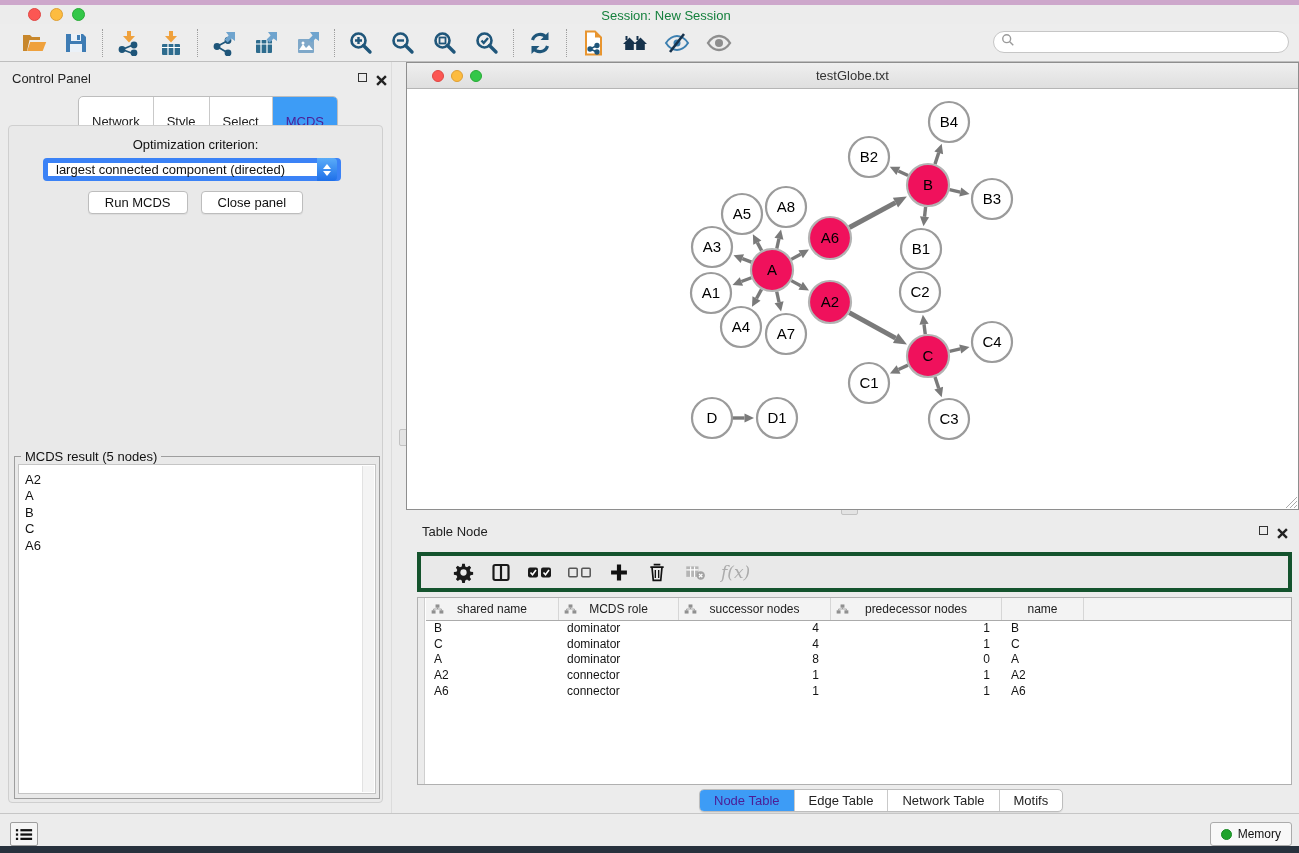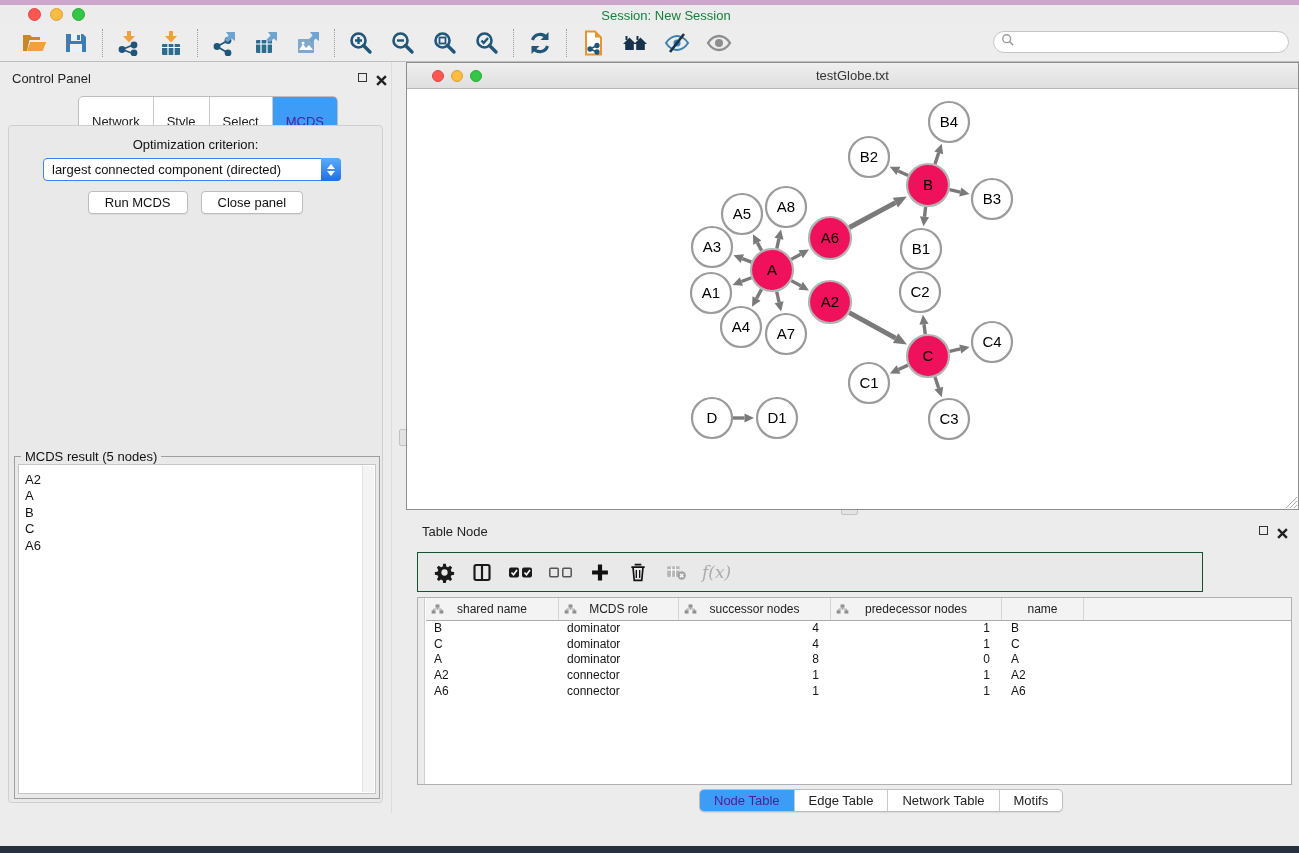--- a/index.html
+++ b/index.html
@@ -31,21 +31,21 @@
   .cp-title { position:absolute; left:12px; top:71px; font-size:13px; color:#222; }
   .panel-float { position:absolute; width:9px; height:9px; border:1.5px solid #333; background:transparent; }
   .panel-close { position:absolute; width:11px; height:11px; }
   .cp-tabs { position:absolute; left:78px; top:96px; }
   .segctl { display:inline-flex; border:1px solid #BDBDBD; border-radius:5px; background:#fff; overflow:hidden; box-shadow:0 1px 1px rgba(0,0,0,.08); }
   .seg { padding:17px 13px; font-size:13px; color:#222; border-left:1px solid #C9C9C9; cursor:default; white-space:nowrap; }
   .seg:first-child { border-left:none; }
   .seg.active { background:#3D9CF6; color:#4c1d95; }
   .cp-body { position:absolute; left:8px; top:125px; width:375px; height:678px; background:#E9E9E9; border:1px solid #CFCFCF; border-radius:4px; }
   .opt-label { position:absolute; left:0; right:0; top:11px; text-align:center; font-size:13px; color:#111; }
-  .dropdown { position:absolute; left:34px; top:32px; width:298px; height:23px; background:#fff; border:1px solid #3b82f6; border-radius:4px; display:flex; align-items:center; }
+  .dropdown { position:absolute; left:34px; top:32px; width:298px; height:23px; background:#fff; border:5px solid #3b82f6; border-radius:4px; display:flex; align-items:center; }
   .dropdown .dd-text { flex:1; font-size:13px; color:#111; padding-left:8px; white-space:nowrap; overflow:hidden; }
   .dd-stepper { width:20px; height:23px; margin:-1px -1px -1px 0; border-radius:0 4px 4px 0; background:linear-gradient(#5AACF8,#1E6FE9); display:flex; flex-direction:column; align-items:center; justify-content:center; gap:2px; }
   .dd-up { width:0; height:0; border-left:4px solid transparent; border-right:4px solid transparent; border-bottom:5px solid #fff; }
   .dd-down { width:0; height:0; border-left:4px solid transparent; border-right:4px solid transparent; border-top:5px solid #fff; }
   .cp-buttons { position:absolute; left:0; right:0; top:65px; display:flex; justify-content:center; gap:13px; }
   .btn { height:23px; padding:0 16px; background:#fff; border:1px solid #BDBDBD; border-radius:4px; font-size:13px; color:#111; display:flex; align-items:center; box-shadow:0 1px 1px rgba(0,0,0,.06); }
   .groupbox { position:absolute; left:5px; top:330px; width:366px; height:343px; border:1px solid #9E9E9E; }
   .groupbox-label { position:absolute; top:-8px; left:6px; background:#E9E9E9; padding:0 4px; font-size:13px; color:#111; }
   .result-list { position:absolute; left:3px; right:3px; top:7px; bottom:4px; background:#fff; border:1px solid #C5C5C5; }
   .result-scroll { position:absolute; top:1px; bottom:1px; right:1px; width:12px; background:#F4F4F4; border-left:1px solid #E2E2E2; }
@@ -60,21 +60,21 @@
   .net-titlebar { position:relative; height:26px; background:linear-gradient(#EFEFEF,#DFDFDF); border-bottom:1px solid #B5B5B5; }
   .net-titlebar .lights { left:25px; top:7px; gap:7px; }
   .net-titlebar .light { width:12px; height:12px; }
   .net-title { position:absolute; left:0; right:0; top:5px; text-align:center; font-size:13px; color:#333; }
   .net-canvas { position:relative; width:891px; height:420px; background:#fff; }
   #graph-svg { position:absolute; left:0; top:0; }
   .resize-grip { position:absolute; right:1px; bottom:1px; }
 
   
   .tp-title { position:absolute; left:422px; top:524px; font-size:13px; color:#222; }
-  .tp-toolbar { position:absolute; left:417px; top:552px; width:786px; height:40px; background:#E9E9E9; border:1px solid #14532d; display:flex; align-items:center; gap:14px; padding-left:14px; }
+  .tp-toolbar { position:absolute; left:417px; top:552px; width:875px; height:40px; background:#E9E9E9; border:4px solid #14532d; display:flex; align-items:center; gap:14px; padding-left:30px; }
   .tp-btn { display:flex; align-items:center; justify-content:center; min-width:24px; height:26px; }
   .tp-btn svg { height:21px; }
   .fx { font-family:"DejaVu Serif","Liberation Serif",serif; font-style:italic; font-size:17px; color:#ABABAB; }
   .table-box { position:absolute; left:417px; top:597px; width:875px; height:188px; background:#fff; border:1px solid #B0B0B0; }
   .row-gutter { position:absolute; left:0; top:0; bottom:0; width:7px; background:#EBEBEB; border-right:1px solid #CFCFCF; }
   .tbl { position:absolute; left:8px; top:0; right:0; }
   .tbl-head { display:flex; height:23px; background:#F3F3F3; border-bottom:1px solid #ABABAB; }
   .th { position:relative; display:flex; align-items:center; justify-content:center; font-size:12px; color:#222; border-right:1px solid #D6D6D6; }
   .th .tree { position:absolute; left:5px; top:5px; }
   .tbl-row { display:flex; height:15.7px; }
@@ -637,15 +637,33 @@
     </div>
   </div>
 
   <div class="tp-tabs segctl" id="tp-tabs">
       <span class="seg active">Node Table</span>
       <span class="seg">Edge Table</span>
       <span class="seg">Network Table</span>
       <span class="seg">Motifs</span>
     </div>
 
+  <div class="statusbar">
+    <span class="status-list-btn">
+      <svg viewBox="0 0 20 16" width="18" height="15">
+        <g fill="#111">
+            <rect x="1" y="2" width="2.5" height="2.5"></rect>
+            <rect x="6" y="2" width="13" height="2.5"></rect>
+            <rect x="1" y="6.8" width="2.5" height="2.5"></rect>
+            <rect x="6" y="6.8" width="13" height="2.5"></rect>
+            <rect x="1" y="11.6" width="2.5" height="2.5"></rect>
+            <rect x="6" y="11.6" width="13" height="2.5"></rect>
+          </g>
+      </svg>
+    </span>
+    <span class="memory-btn">
+      <span class="memory-dot"></span>
+      <span class="memory-label">Memory</span>
+    </span>
+  </div>
   <div class="bottom-strip"></div>
 
 </div>
 
 </body></html>

